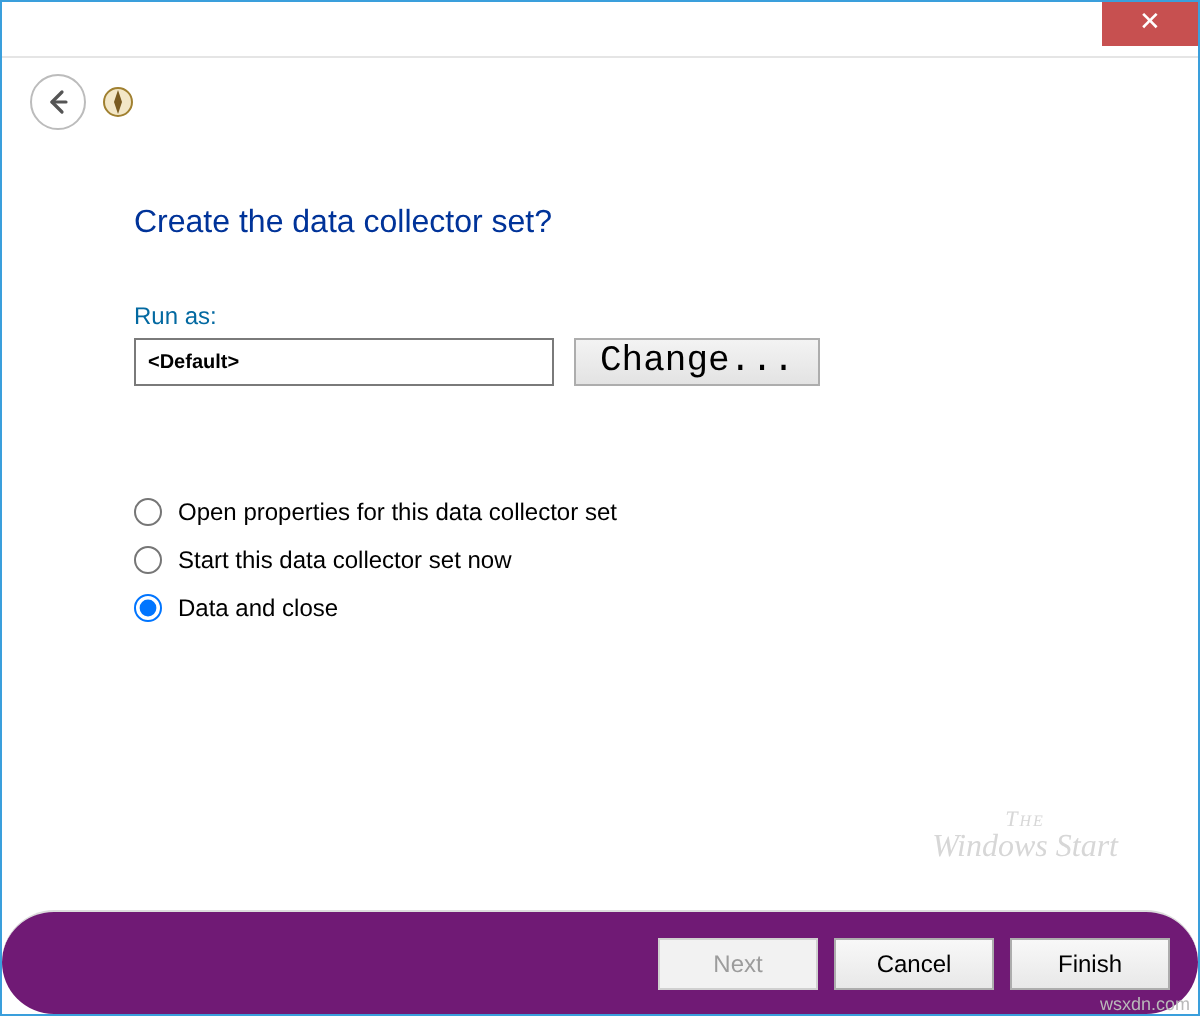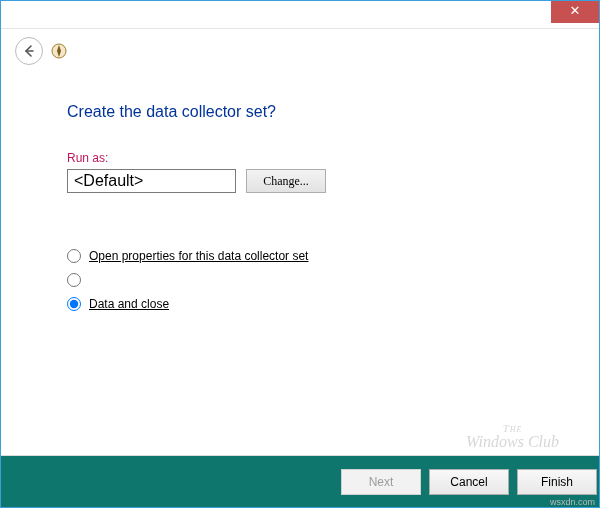--- a/index.html
+++ b/index.html
@@ -62,83 +62,84 @@
     padding: 20px 42px 0 66px;
   }
   .question {
     font-size: 16px;
     color: #003399;
     margin: 10px 0 30px 0;
     font-weight: 400;
   }
   .field-label {
     font-size: 12px;
-    color: #be185d;
+    color: #0369a1;
     margin-bottom: 4px;
   }
   .row { display:flex; align-items:center; gap:10px; }
   .runas-input {
-    width: 169px;
+    width: 210px;
     height: 24px;
     border: 1px solid #7a7a7a;
     padding: 2px 6px;
-    font-size: 16px;
+    font-size: 10px;
     background:#fff;
     font-family: inherit;
+    font-weight: bold;
   }
   .change-btn {
     height: 24px;
     min-width: 80px;
     border: 1px solid #adadad;
     background: linear-gradient(#f3f3f3,#e3e3e3);
-    font-size: 12px;
+    font-size: 18px;
     cursor: pointer;
     padding: 0 12px;
-    font-family: Liberation Serif, serif;
+    font-family: Liberation Mono, monospace;
   }
   .options {
     margin-top: 56px;
   }
   .radio-row {
     display:flex; align-items:flex-start;
     margin: 10px 0;
     font-size: 12px;
     color:#000;
     cursor: pointer;
-    text-decoration: underline;
   }
   .radio-row input[type=radio]{
     margin: 0 8px 0 0;
     width: 14px; height:14px;
   }
   .watermark {
     position:absolute;
     right: 40px;
-    bottom: 56px;
+    bottom: 74px;
     font-family: Georgia, "Times New Roman", serif;
     font-style: italic;
     font-size: 16px;
     color: #d7d7d7;
     text-align: center;
     line-height: 1.05;
     user-select: none;
     pointer-events: none;
   }
   .watermark .l1 { font-size: 11px; letter-spacing: 1px; font-variant: small-caps;}
   .footer {
     position:absolute;
     bottom: 0; left:0; right:0;
     height: 52px;
-    background: #0f766e;
+    background: #701a75;
     border-top: 1px solid #dcdcdc;
     display:flex;
     justify-content: flex-end;
     align-items: center;
-    padding: 0 2px;
+    padding: 0 14px;
     gap: 8px;
+    border-radius: 26px;
   }
   .footer button {
     height: 26px;
     min-width: 80px;
     border: 1px solid #adadad;
     background: linear-gradient(#f8f8f8,#e8e8e8);
     font-size: 12px;
     font-family: inherit;
     padding: 0 16px;
   }
@@ -192,31 +193,32 @@
       <button class="change-btn">Change...</button>
     </div>
 
     <div class="options">
       <label class="radio-row">
         <input type="radio" name="act" style="">
         <span>Open properties for this data collector set</span>
       </label>
       <label class="radio-row">
         <input type="radio" name="act" style="">
+        <span>Start this data collector set now</span>
       </label>
       <label class="radio-row">
         <input type="radio" name="act" checked="" style="">
         <span>Data and close</span>
       </label>
     </div>
   </div>
 
   <div class="watermark">
     <div class="l1">The</div>
-    <div>Windows Club</div>
+    <div>Windows Start</div>
   </div>
 
   <div class="footer">
     <button class="disabled" disabled="">Next</button>
     <button class="enabled">Cancel</button>
     <button class="enabled">Finish</button>
   </div>
 
   <div class="corner-credit">wsxdn.com</div>
 </div>

